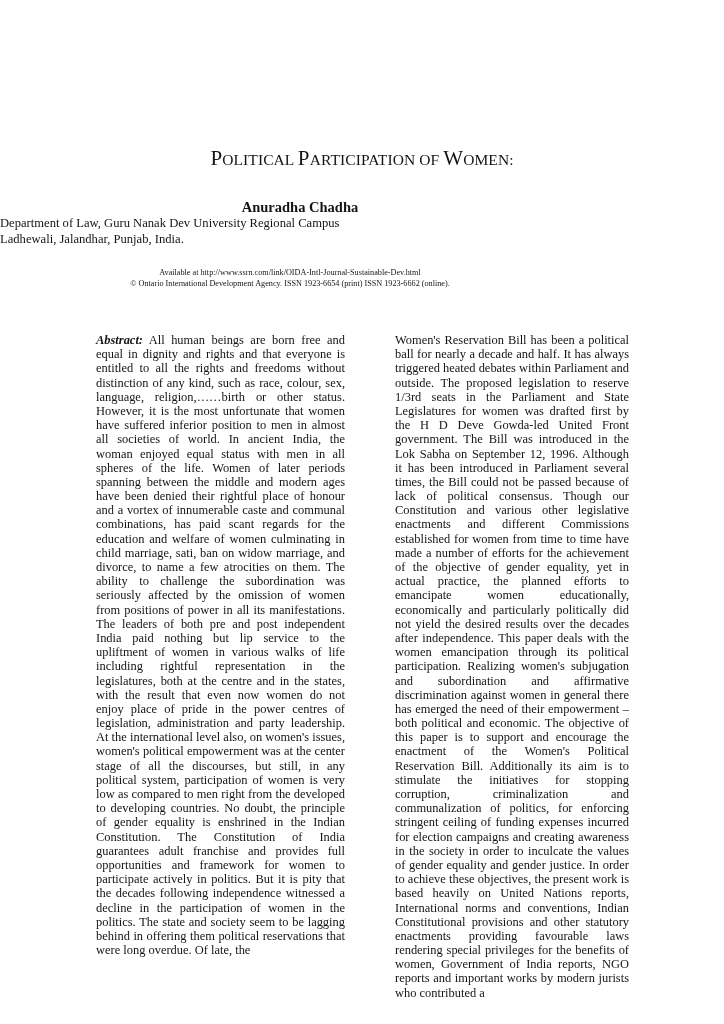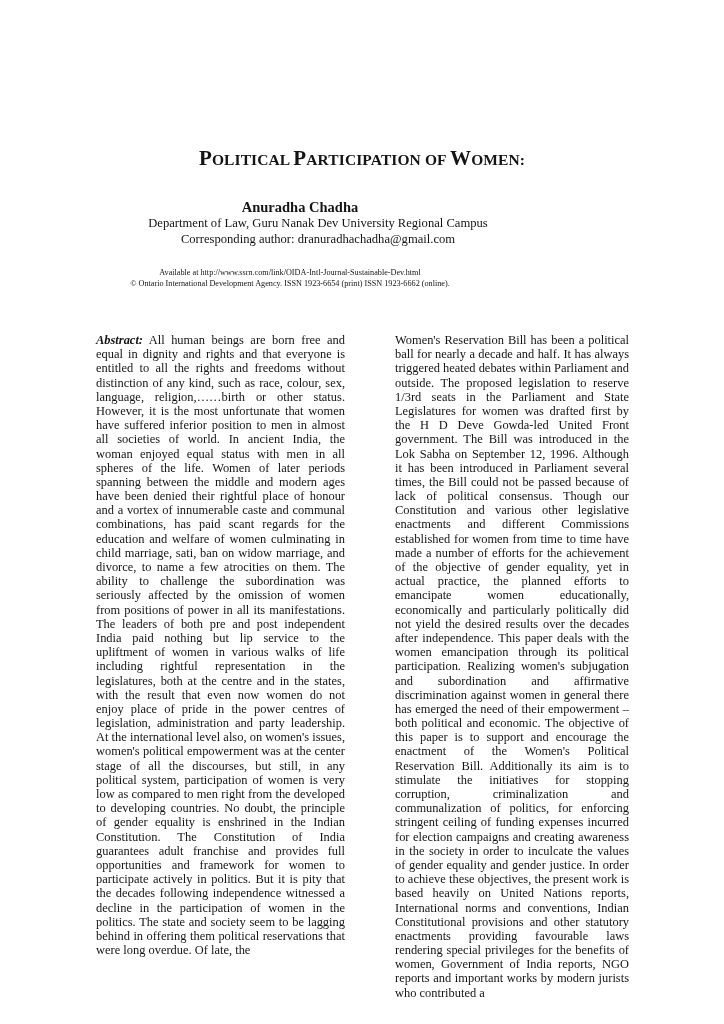--- a/index.html
+++ b/index.html
@@ -1,23 +1,23 @@
 <!DOCTYPE html>
 <html><head>
 <meta charset="utf-8">
 <style>
   html, body { margin: 0; padding: 0; background: #ffffff; }
   body { width: 724px; height: 1024px; position: relative; overflow: hidden; color: #141414;
          font-family: "Liberation Serif", "DejaVu Serif", serif; }
   .title { position: absolute; left: 0; width: 724px; top: 146px; text-align: center;
-           font-weight: bold; font-size: 21px; line-height: 24px; letter-spacing: 0.1px; }
+           font-weight: normal; font-size: 21px; line-height: 24px; letter-spacing: 0.1px; }
   .title .sc { font-size: 15.5px; }
   .author { position: absolute; left: 0; width: 600px; top: 199px; text-align: center;
             font-weight: bold; font-size: 14.5px; line-height: 17px; }
-  .affil { position: absolute; left: 0; width: 636px; top: 216px; text-align: center;
+  .affil { position: absolute; left: 0; width: 636px; top: 216px; text-align: left;
            font-size: 12.6px; line-height: 15.5px; }
   .avail { position: absolute; left: 0; width: 580px; top: 267px; text-align: center;
            font-size: 8.2px; line-height: 11px; }
   .col { position: absolute; top: 321px; width: 273px; font-size: 12.45px; line-height: 14.18px;
          text-align: justify; }
   .col.left { left: 84px; }
   .col.right { left: 383px; width: 258px; }
   .col p { margin: 12px; }
   .abs-label { font-weight: bold; font-style: italic; }
 </style>
@@ -27,21 +27,21 @@
 <div class="title">
   <div>
     <span>P</span><span class="sc">OLITICAL </span><span>P</span><span class="sc">ARTICIPATION OF </span><span>W</span><span class="sc">OMEN:</span>
   </div>
 </div>
 
 <div class="author">Anuradha Chadha</div>
 
 <div class="affil">
   <div>Department of Law, Guru Nanak Dev University Regional Campus</div>
-  <div>Corresponding author: dranuradhachadha@gmail.com</div>
+  <div>Ladhewali, Jalandhar, Punjab, India.</div>
 </div>
 
 <div class="avail">
   <div>Available at http://www.ssrn.com/link/OIDA-Intl-Journal-Sustainable-Dev.html</div>
   <div>© Ontario International Development Agency. ISSN 1923-6654 (print) ISSN 1923-6662 (online).</div>
 </div>
 
 <div class="col left">
   <p><span class="abs-label">Abstract:</span> <span>All human beings are born free and equal in dignity and rights and that everyone is entitled to all the rights and freedoms without distinction of any kind, such as race, colour, sex, language, religion,……birth or other status. However, it is the most unfortunate that women have suffered inferior position to men in almost all societies of world. In ancient India, the woman enjoyed equal status with men in all spheres of the life. Women of later periods spanning between the middle and modern ages have been denied their rightful place of honour and a vortex of innumerable caste and communal combinations, has paid scant regards for the education and welfare of women culminating in child marriage, sati, ban on widow marriage, and divorce, to name a few atrocities on them. The ability to challenge the subordination was seriously affected by the omission of women from positions of power in all its manifestations. The leaders of both pre and post independent India paid nothing but lip service to the upliftment of women in various walks of life including rightful representation in the legislatures, both at the centre and in the states, with the result that even now women do not enjoy place of pride in the power centres of legislation, administration and party leadership. At the international level also, on women's issues, women's political empowerment was at the center stage of all the discourses, but still, in any political system, participation of women is very low as compared to men right from the developed to developing countries. No doubt, the principle of gender equality is enshrined in the Indian Constitution. The Constitution of India guarantees adult franchise and provides full opportunities and framework for women to participate actively in politics. But it is pity that the decades following independence witnessed a decline in the participation of women in the politics. The state and society seem to be lagging behind in offering them political reservations that were long overdue. Of late, the</span></p>
 </div>

